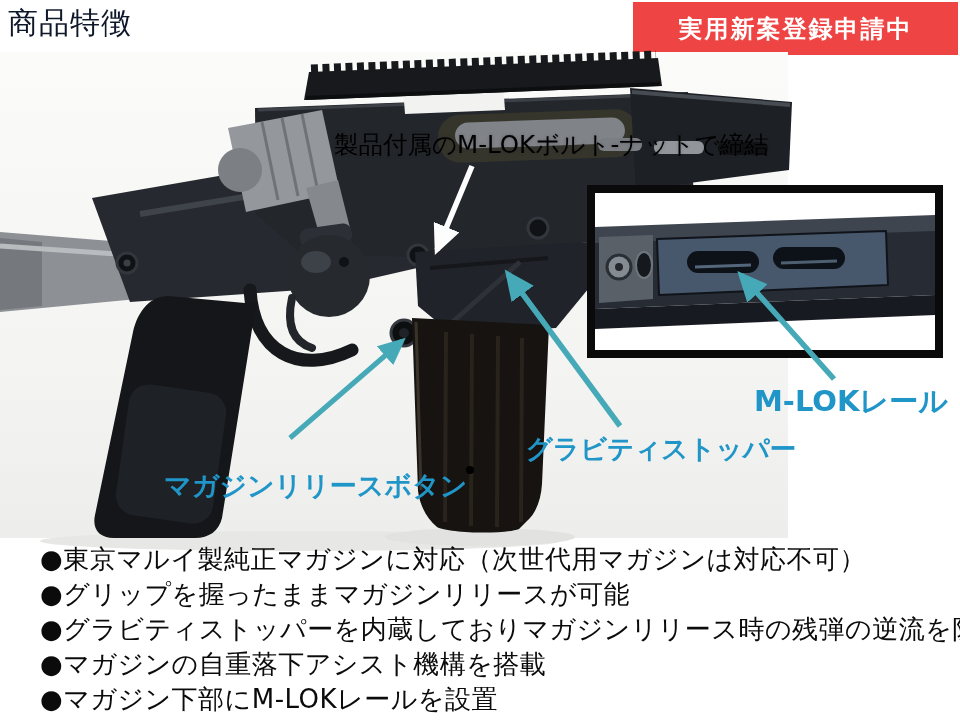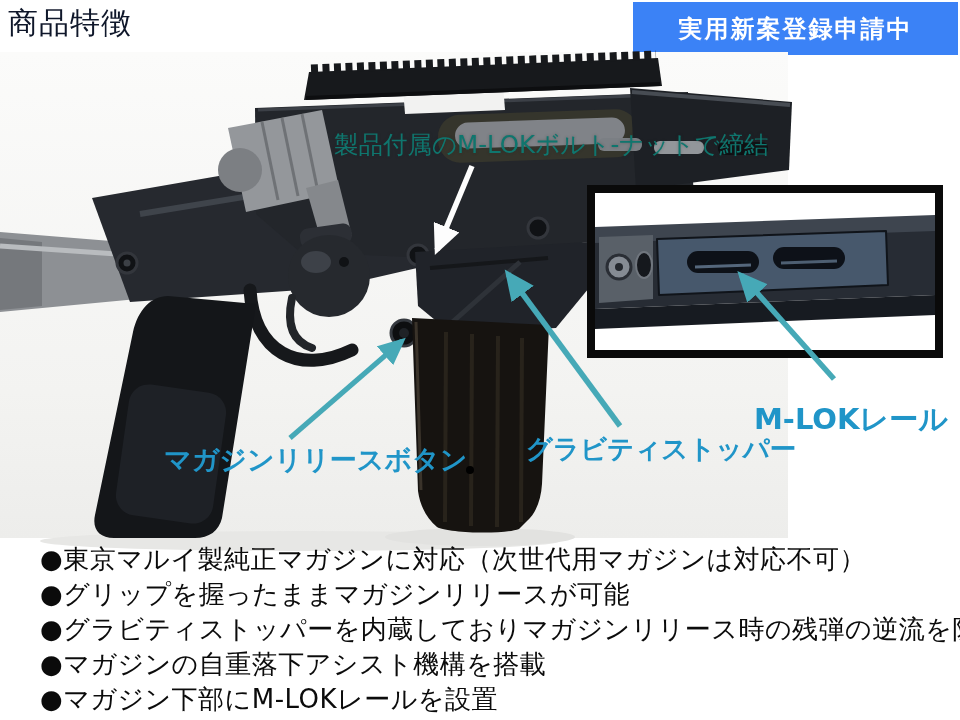--- a/index.html
+++ b/index.html
@@ -6,41 +6,41 @@
   .slide{
     position:relative;width:960px;height:720px;overflow:hidden;
     background:#fff;font-family:"DejaVu Sans","Liberation Sans",sans-serif;
   }
   .title{
     position:absolute;left:8px;top:3px;font-size:30px;font-weight:500;
     color:#0f172a;letter-spacing:1px;
   }
   .badge{
     position:absolute;left:633px;top:2px;width:325px;height:53px;
-    background:#3b82f6;color:#ffffff;font-size:24px;font-weight:bold;
+    background:#ef4444;color:#ffffff;font-size:24px;font-weight:bold;
     display:flex;align-items:center;justify-content:center;letter-spacing:2px;
   }
   .photo-bg{
     position:absolute;left:0;top:52px;width:788px;height:486px;
     background:linear-gradient(180deg,#fbfbfa 0%,#f3f3f1 70%,#ededeb 100%);
   }
   svg.layer{position:absolute;left:0;top:0;width:960px;height:720px;}
   .inset{
     position:absolute;left:587px;top:185px;width:340px;height:157px;
     border:8px solid #0a0a0a;background:#ffffff;
   }
   .inset svg{display:block;}
   .note{
-    position:absolute;left:334px;top:128px;font-size:24.5px;color:#0f766e;
+    position:absolute;left:334px;top:128px;font-size:24.5px;color:#000000;
     white-space:nowrap;text-shadow:0 0 3px rgba(40,40,40,.35);
   }
   .lbl{position:absolute;font-weight:bold;color:#2095c8;white-space:nowrap;}
-  .lbl-mag{left:164px;top:442px;font-size:27px;}
+  .lbl-mag{left:164px;top:468px;font-size:27px;}
   .lbl-grav{left:520px;top:433px;width:282px;font-size:26.5px;line-height:31px;text-align:center;white-space:normal;}
-  .lbl-rail{left:754px;top:382px;font-size:29px;margin-top:18px;}
+  .lbl-rail{left:754px;top:382px;font-size:29px;}
   .bullets{
     position:absolute;left:40px;top:542px;margin:0;padding:0;list-style:none;
   }
   .bullets li{
     font-size:26px;line-height:35px;color:#0b0b0b;font-weight:500;
     white-space:nowrap;letter-spacing:0.5px;
   }
 </style>
 </head>
 <body>

